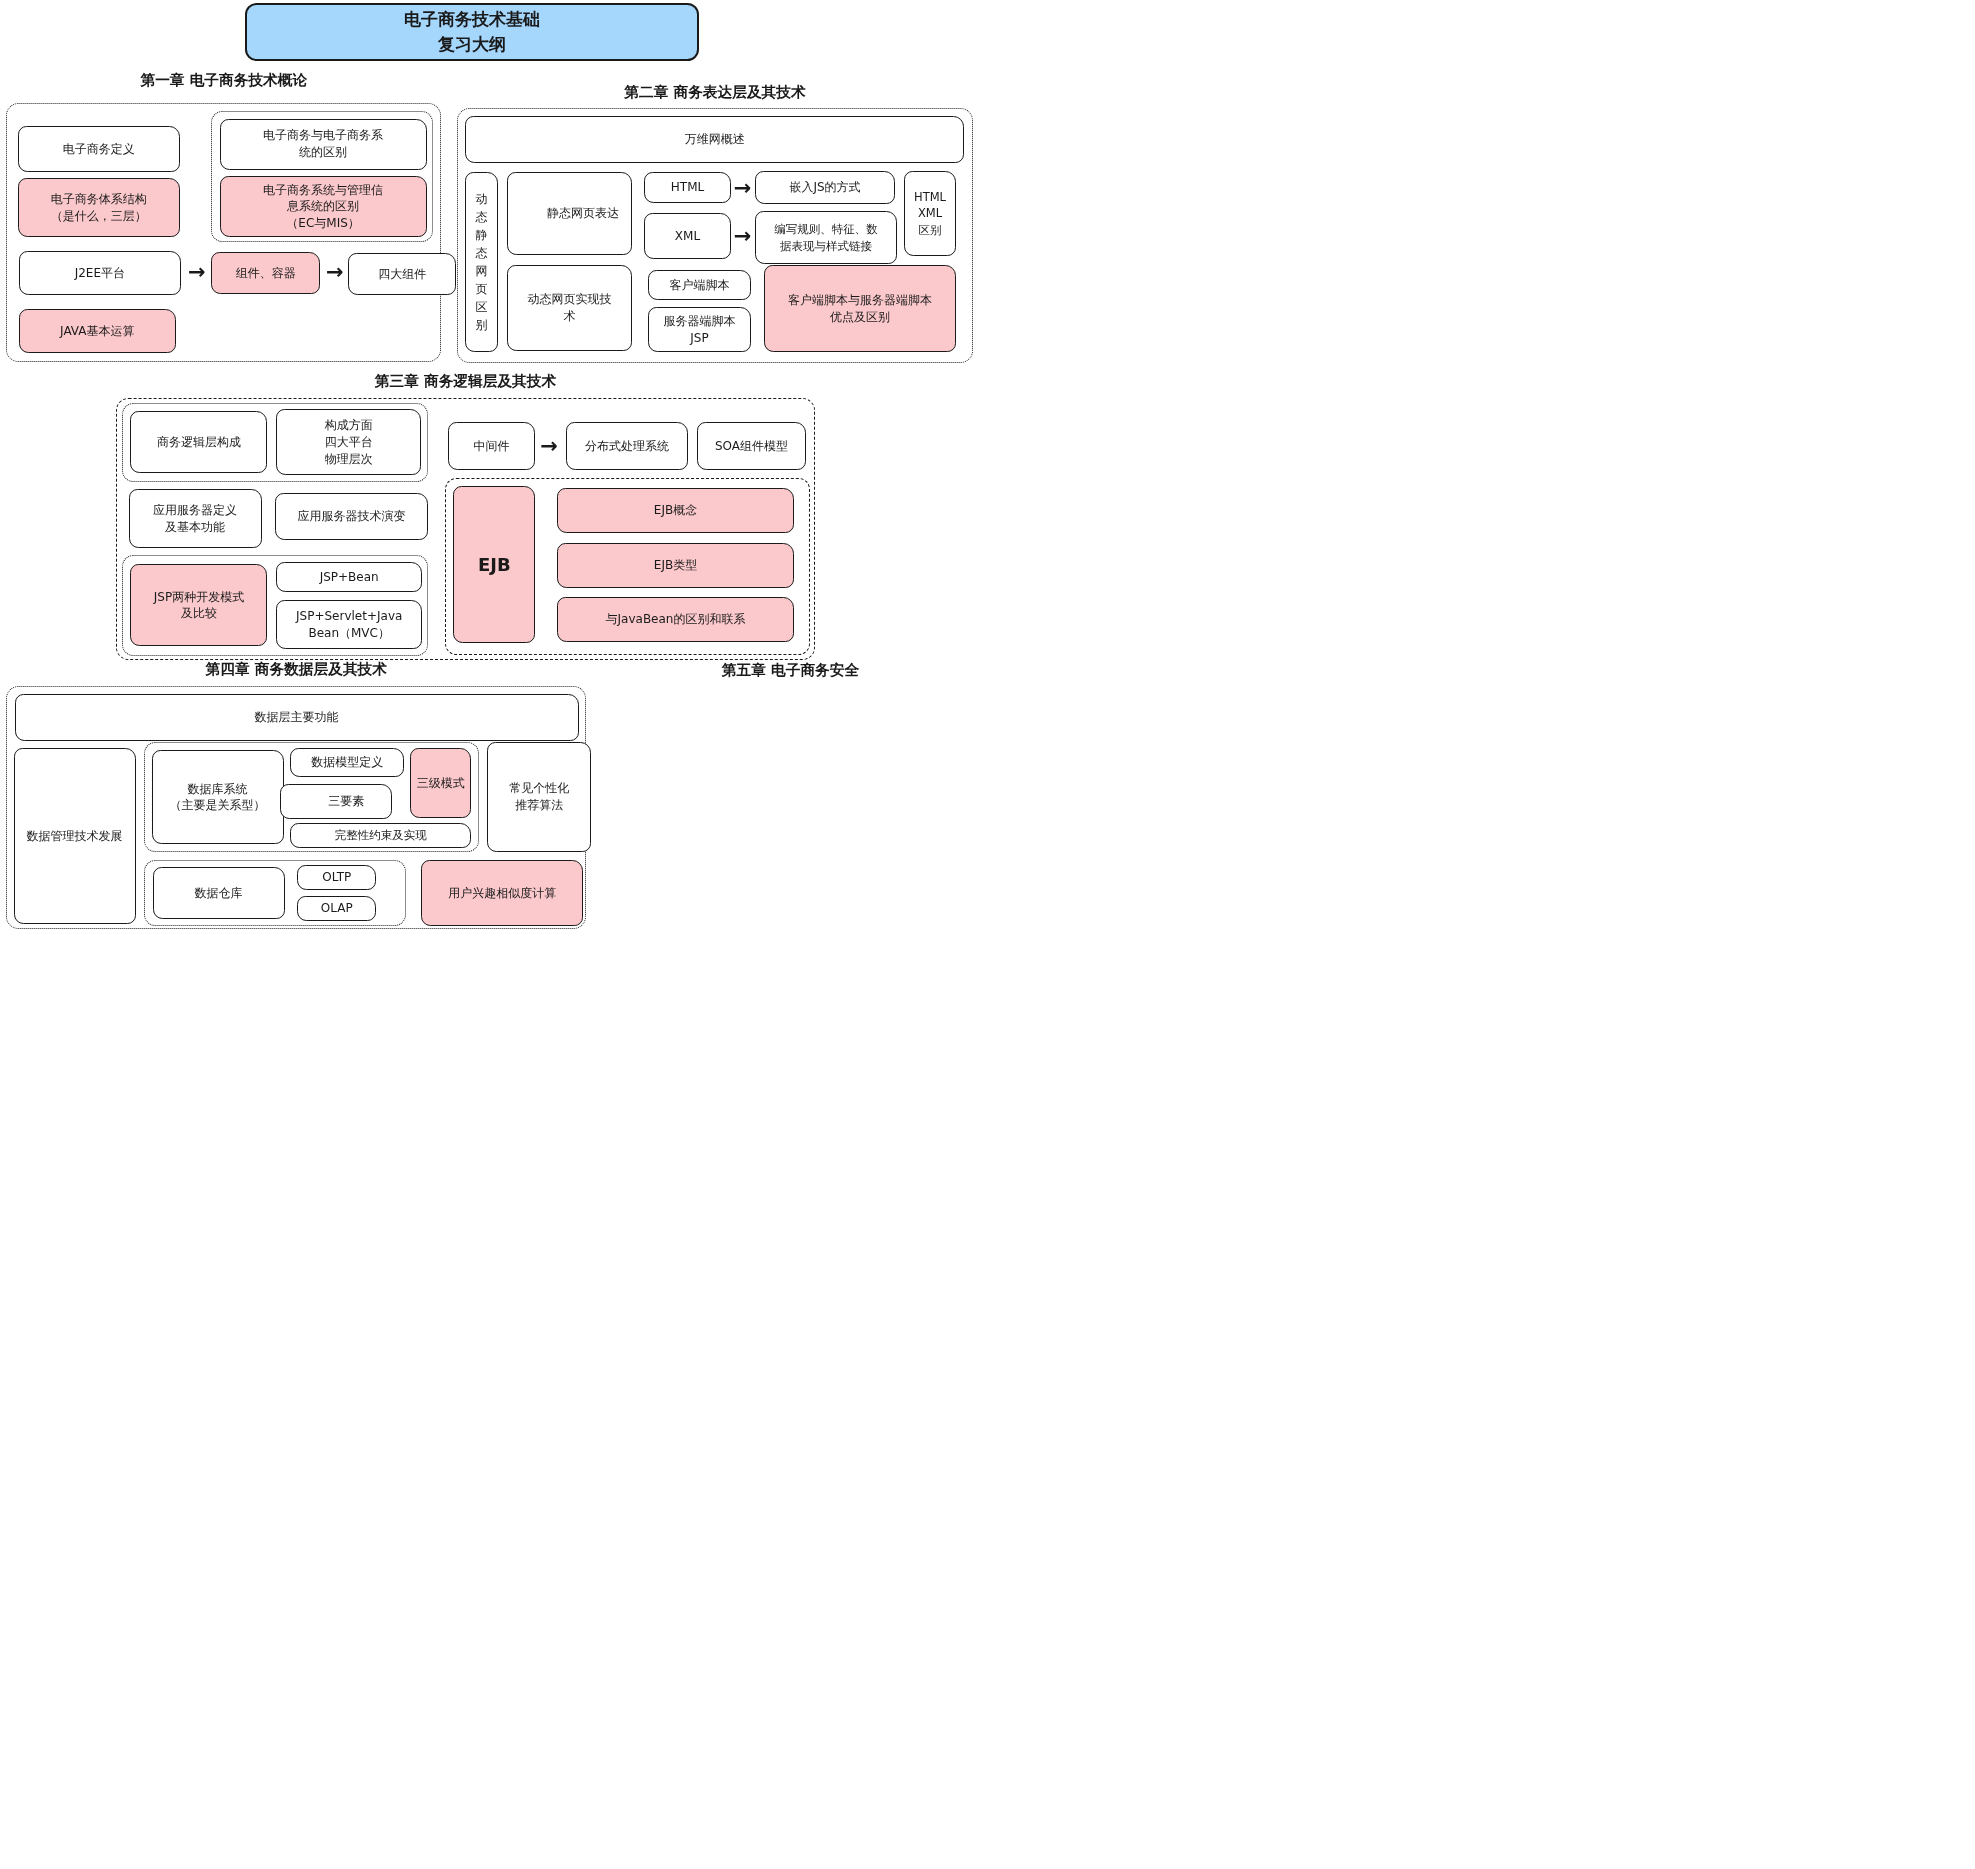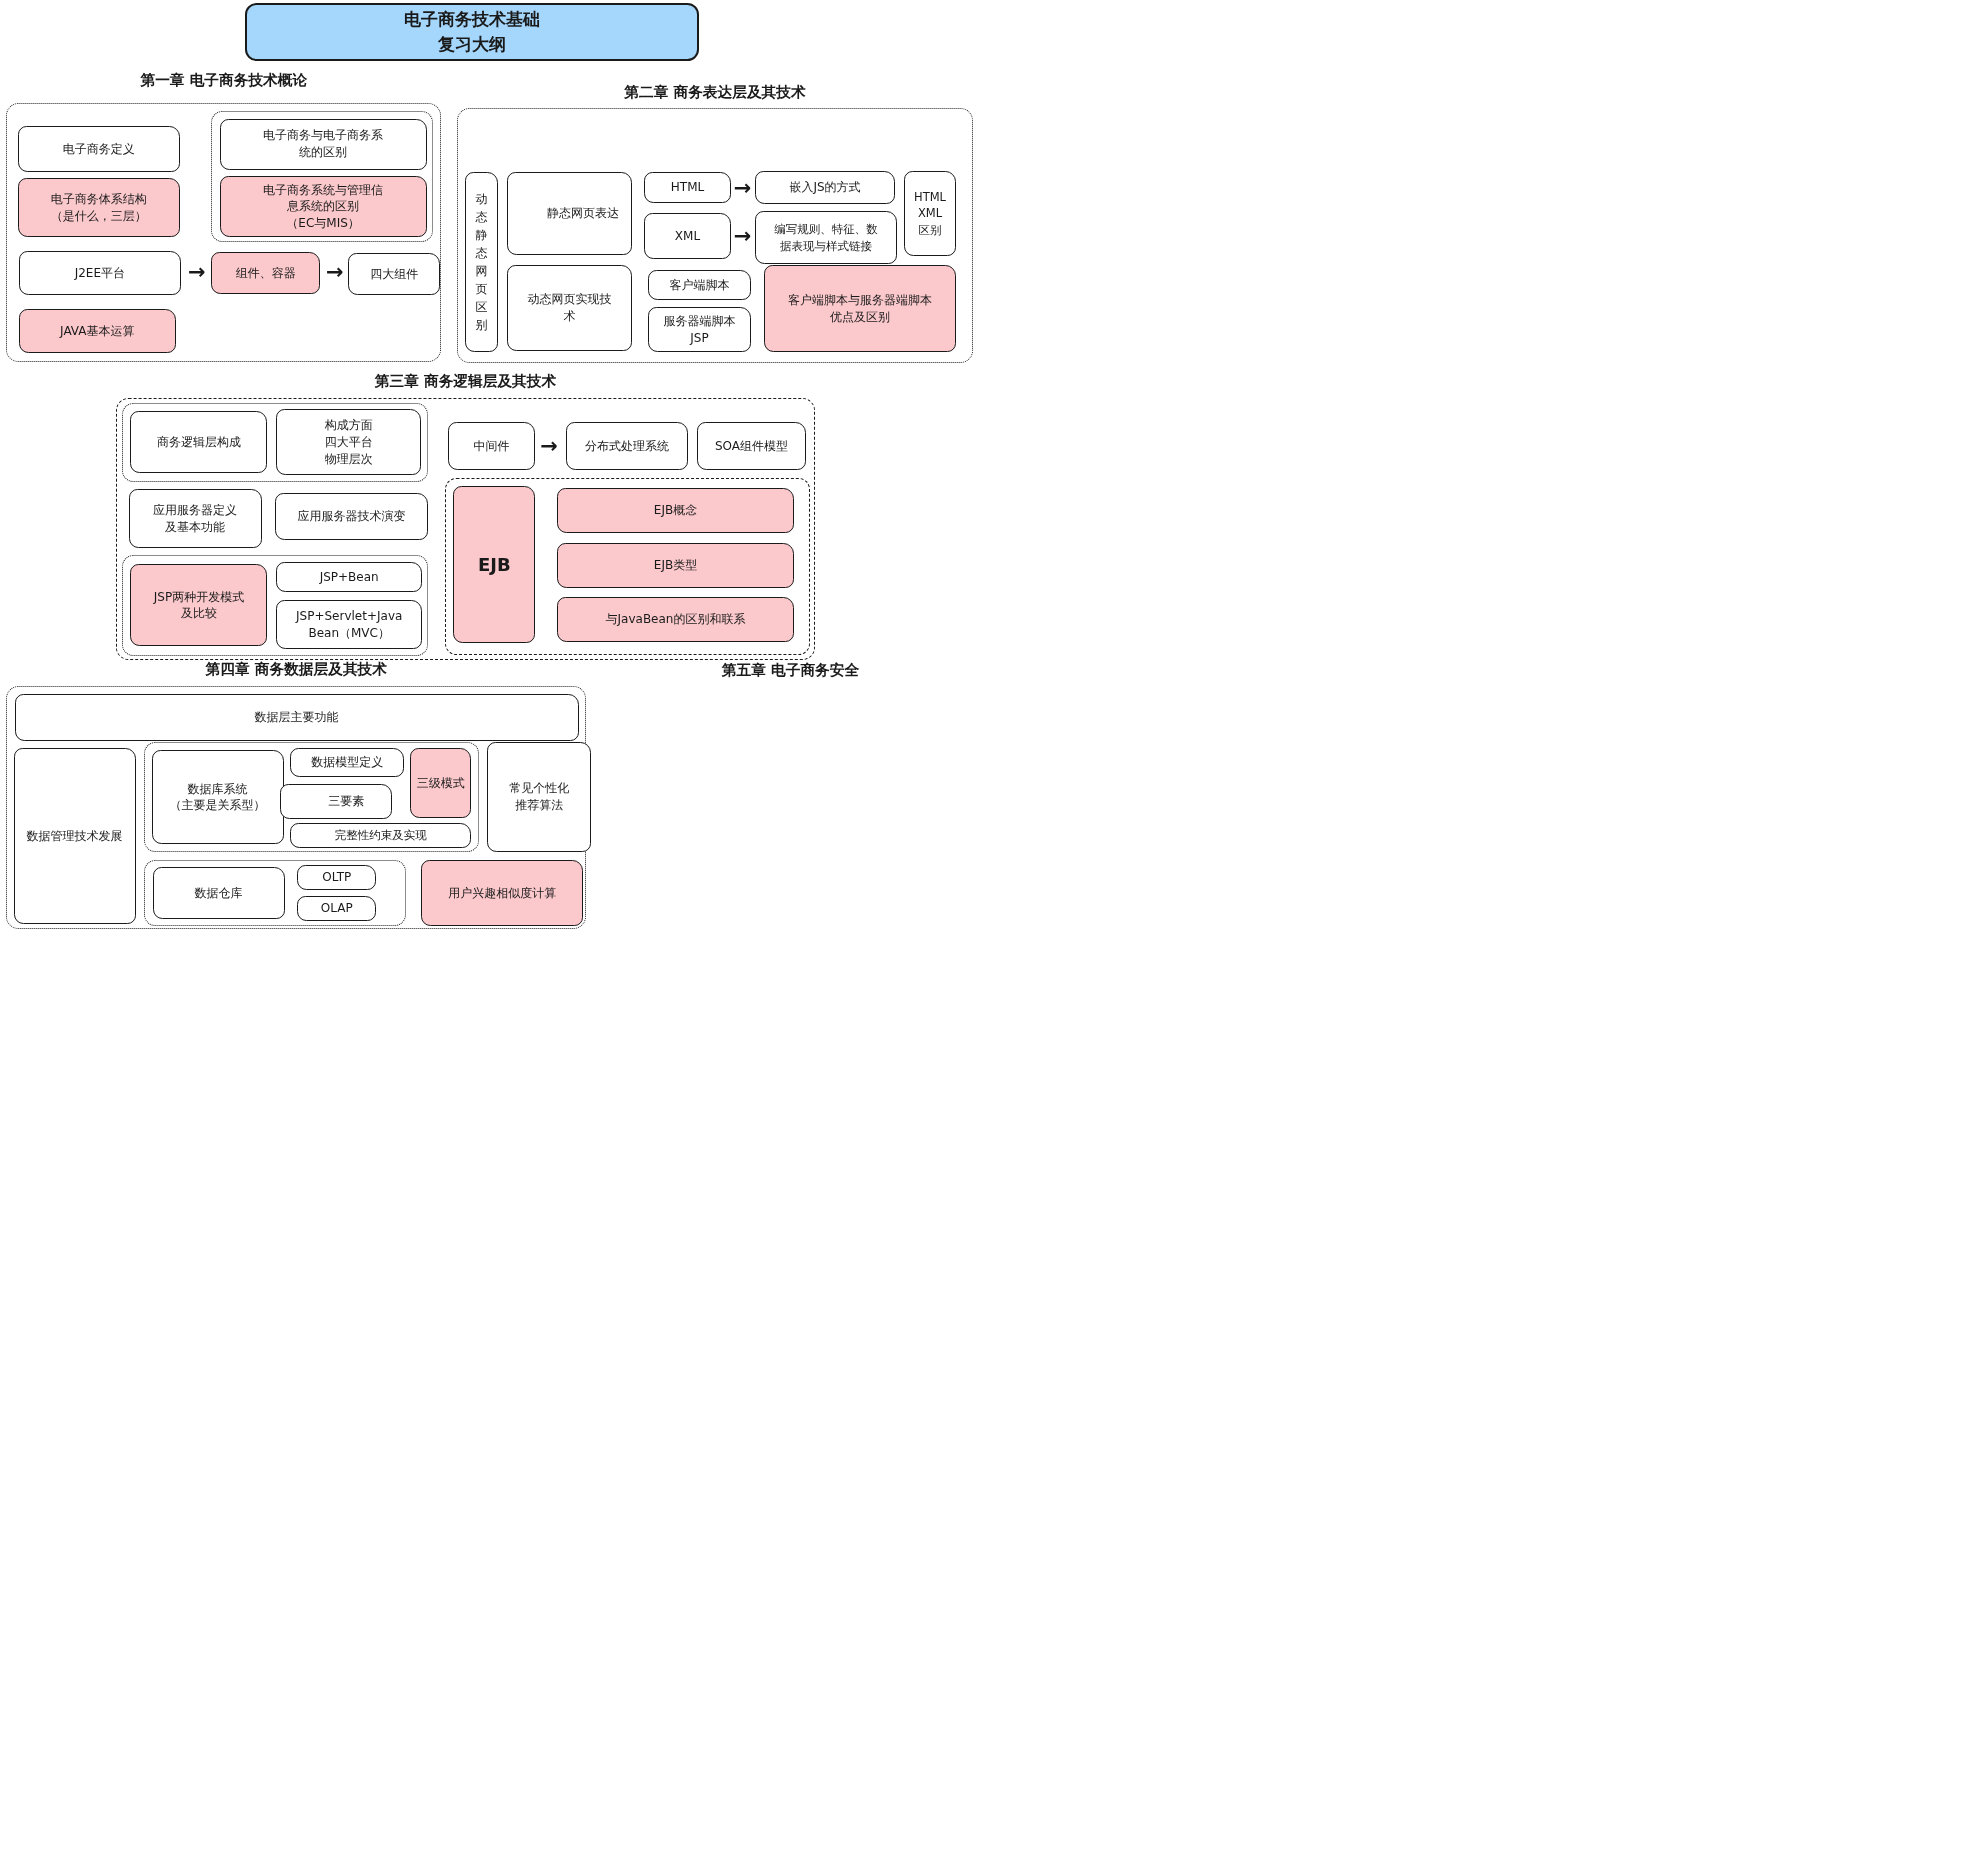--- a/index.html
+++ b/index.html
@@ -90,26 +90,27 @@
 统的区别</div>
       <div class="box pink" style="left:7.3px;top:64px;width:207px;height:61px;">电子商务系统与管理信
 息系统的区别
 （EC与MIS）</div>
     </div>
 
     <div class="box" style="left:11.5px;top:147px;width:162px;height:44px;">J2EE平台</div>
     <div class="arrow" style="left:177px;top:155px;width:25px;height:26px;">→</div>
     <div class="box pink" style="left:204px;top:148px;width:109px;height:42px;">组件、容器</div>
     <div class="arrow" style="left:316px;top:155px;width:23px;height:26px;">→</div>
-    <div class="box" style="left:341px;top:149px;width:92px;height:42px;">四大组件</div>
+    <div class="box" style="left:341px;top:149px;width:108px;height:42px;">四大组件</div>
 
     <div class="box pink" style="left:11.5px;top:205px;width:157px;height:44px;">JAVA基本运算</div>
   </div>
 
   <div class="section" style="left:457px;top:108px;width:516px;height:255px;">
+    <div class="box" style="left:7.3px;top:7.3px;width:499px;height:47px;">万维网概述</div>
 
     <div class="box" style="left:7.3px;top:63px;width:32.5px;height:180px;line-height:1.5;">动态
 静态
 网页
 区别</div>
 
     <div class="box" style="left:49px;top:63px;width:125px;height:83px;padding-left:32px;">静态网页表达</div>
     <div class="box" style="left:49px;top:156px;width:125px;height:86px;">动态网页实现技
 术</div>
 

